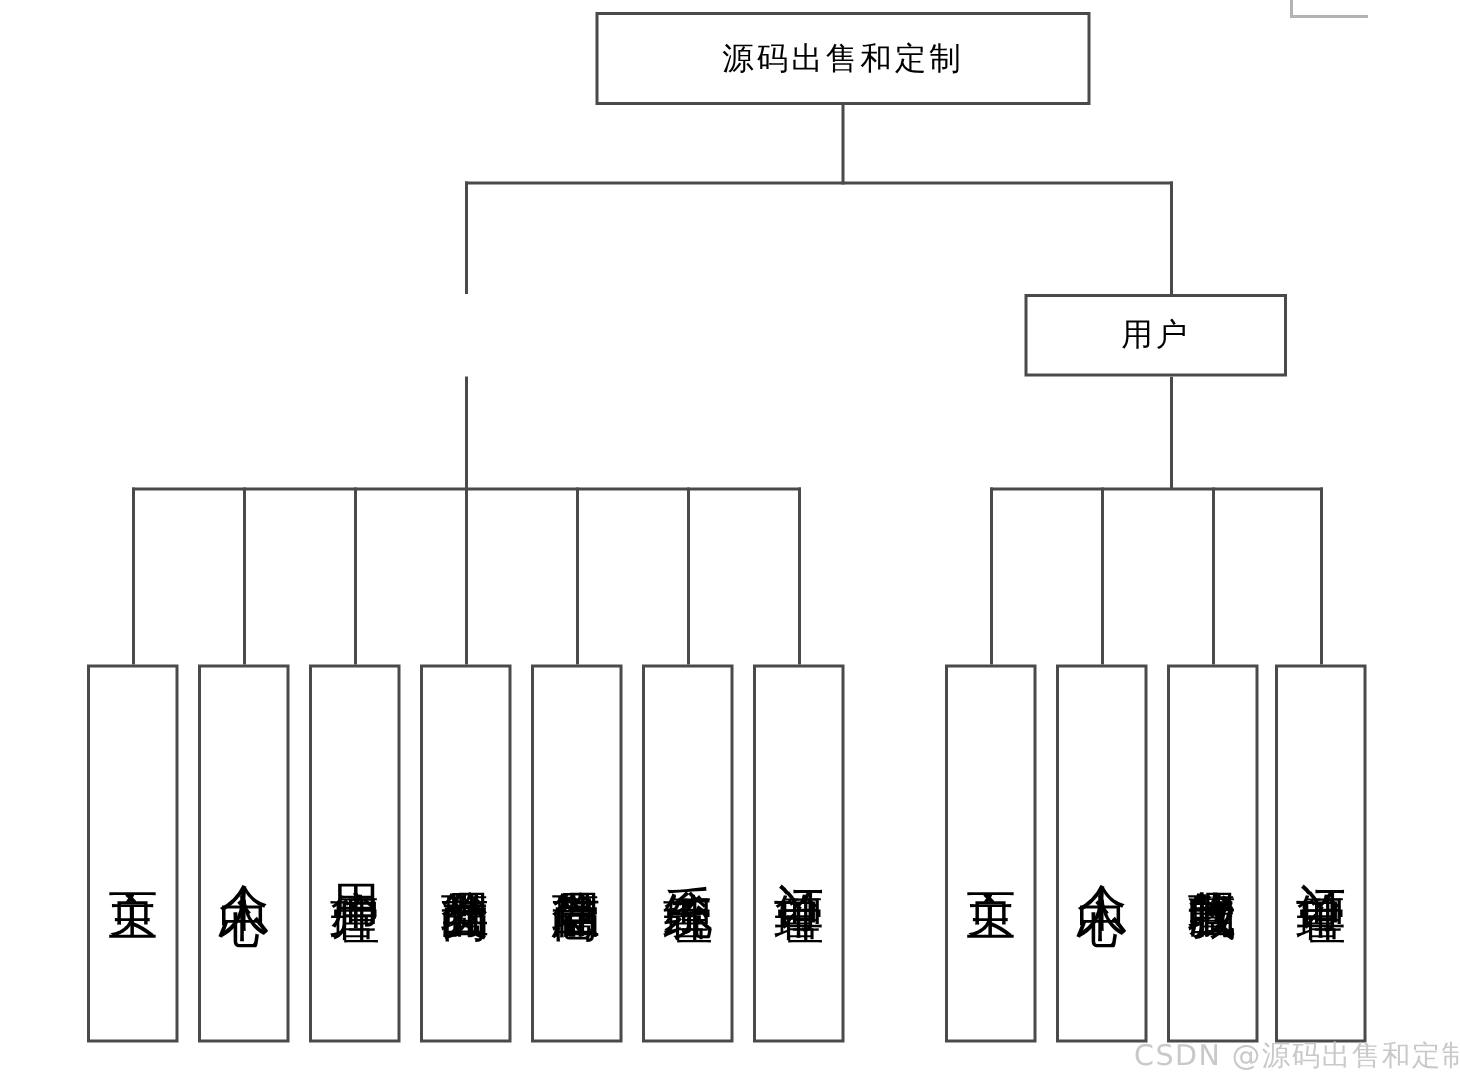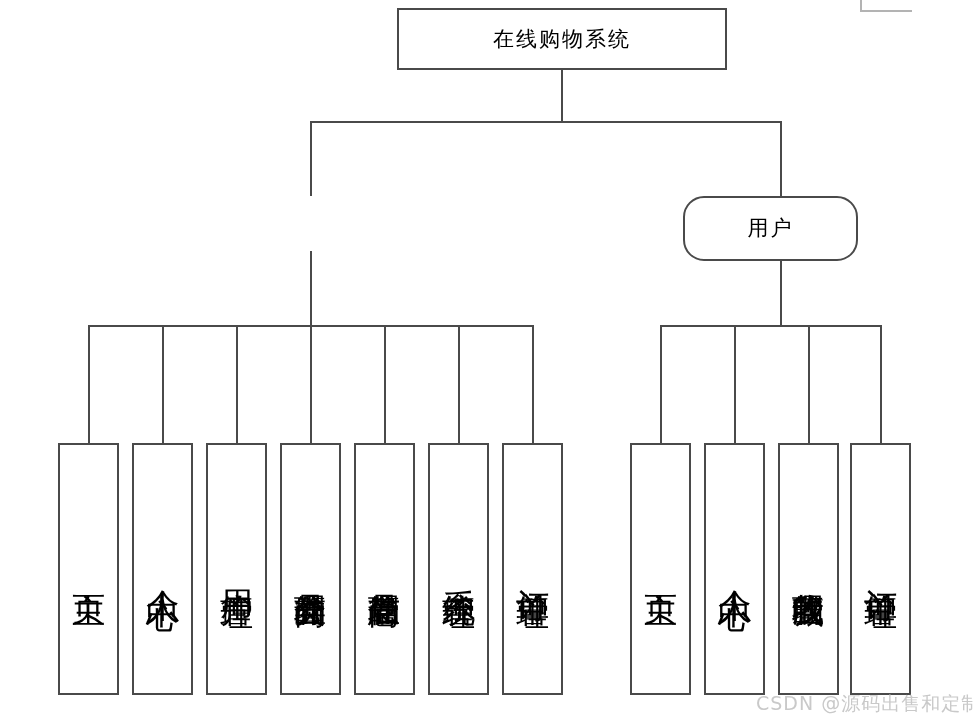--- a/index.html
+++ b/index.html
@@ -118,25 +118,25 @@
   <div class="line v" style="left:780px; top:251px; height:75px;"></div>
 
   <div class="line h" style="left:660px; top:325px; width:222px;"></div>
 
   <div class="line v" style="left:660px; top:325px; height:119px;"></div>
   <div class="line v" style="left:734px; top:325px; height:119px;"></div>
   <div class="line v" style="left:808px; top:325px; height:119px;"></div>
   <div class="line v" style="left:880px; top:325px; height:119px;"></div>
 
   <div class="node horiz" style="left:397px; top:8px; width:330px; height:62px;">
-    <span class="node-label">在线购物系统</span>
+    <span class="node-label">源码出售和定制</span>
   </div>
 
 
-  <div class="node horiz" style="left:683px; top:196px; width:175px; height:65px;border-radius:21px;">
+  <div class="node horiz" style="left:683px; top:196px; width:175px; height:55px;">
     <span class="node-label">用户</span>
   </div>
 
   <div class="node vert" style="left:58px; top:443px; width:61px; height:252px;">
     <span class="node-label">主页</span>
   </div>
 
   <div class="node vert" style="left:132px; top:443px; width:61px; height:252px;">
     <span class="node-label">个人中心</span>
   </div>

